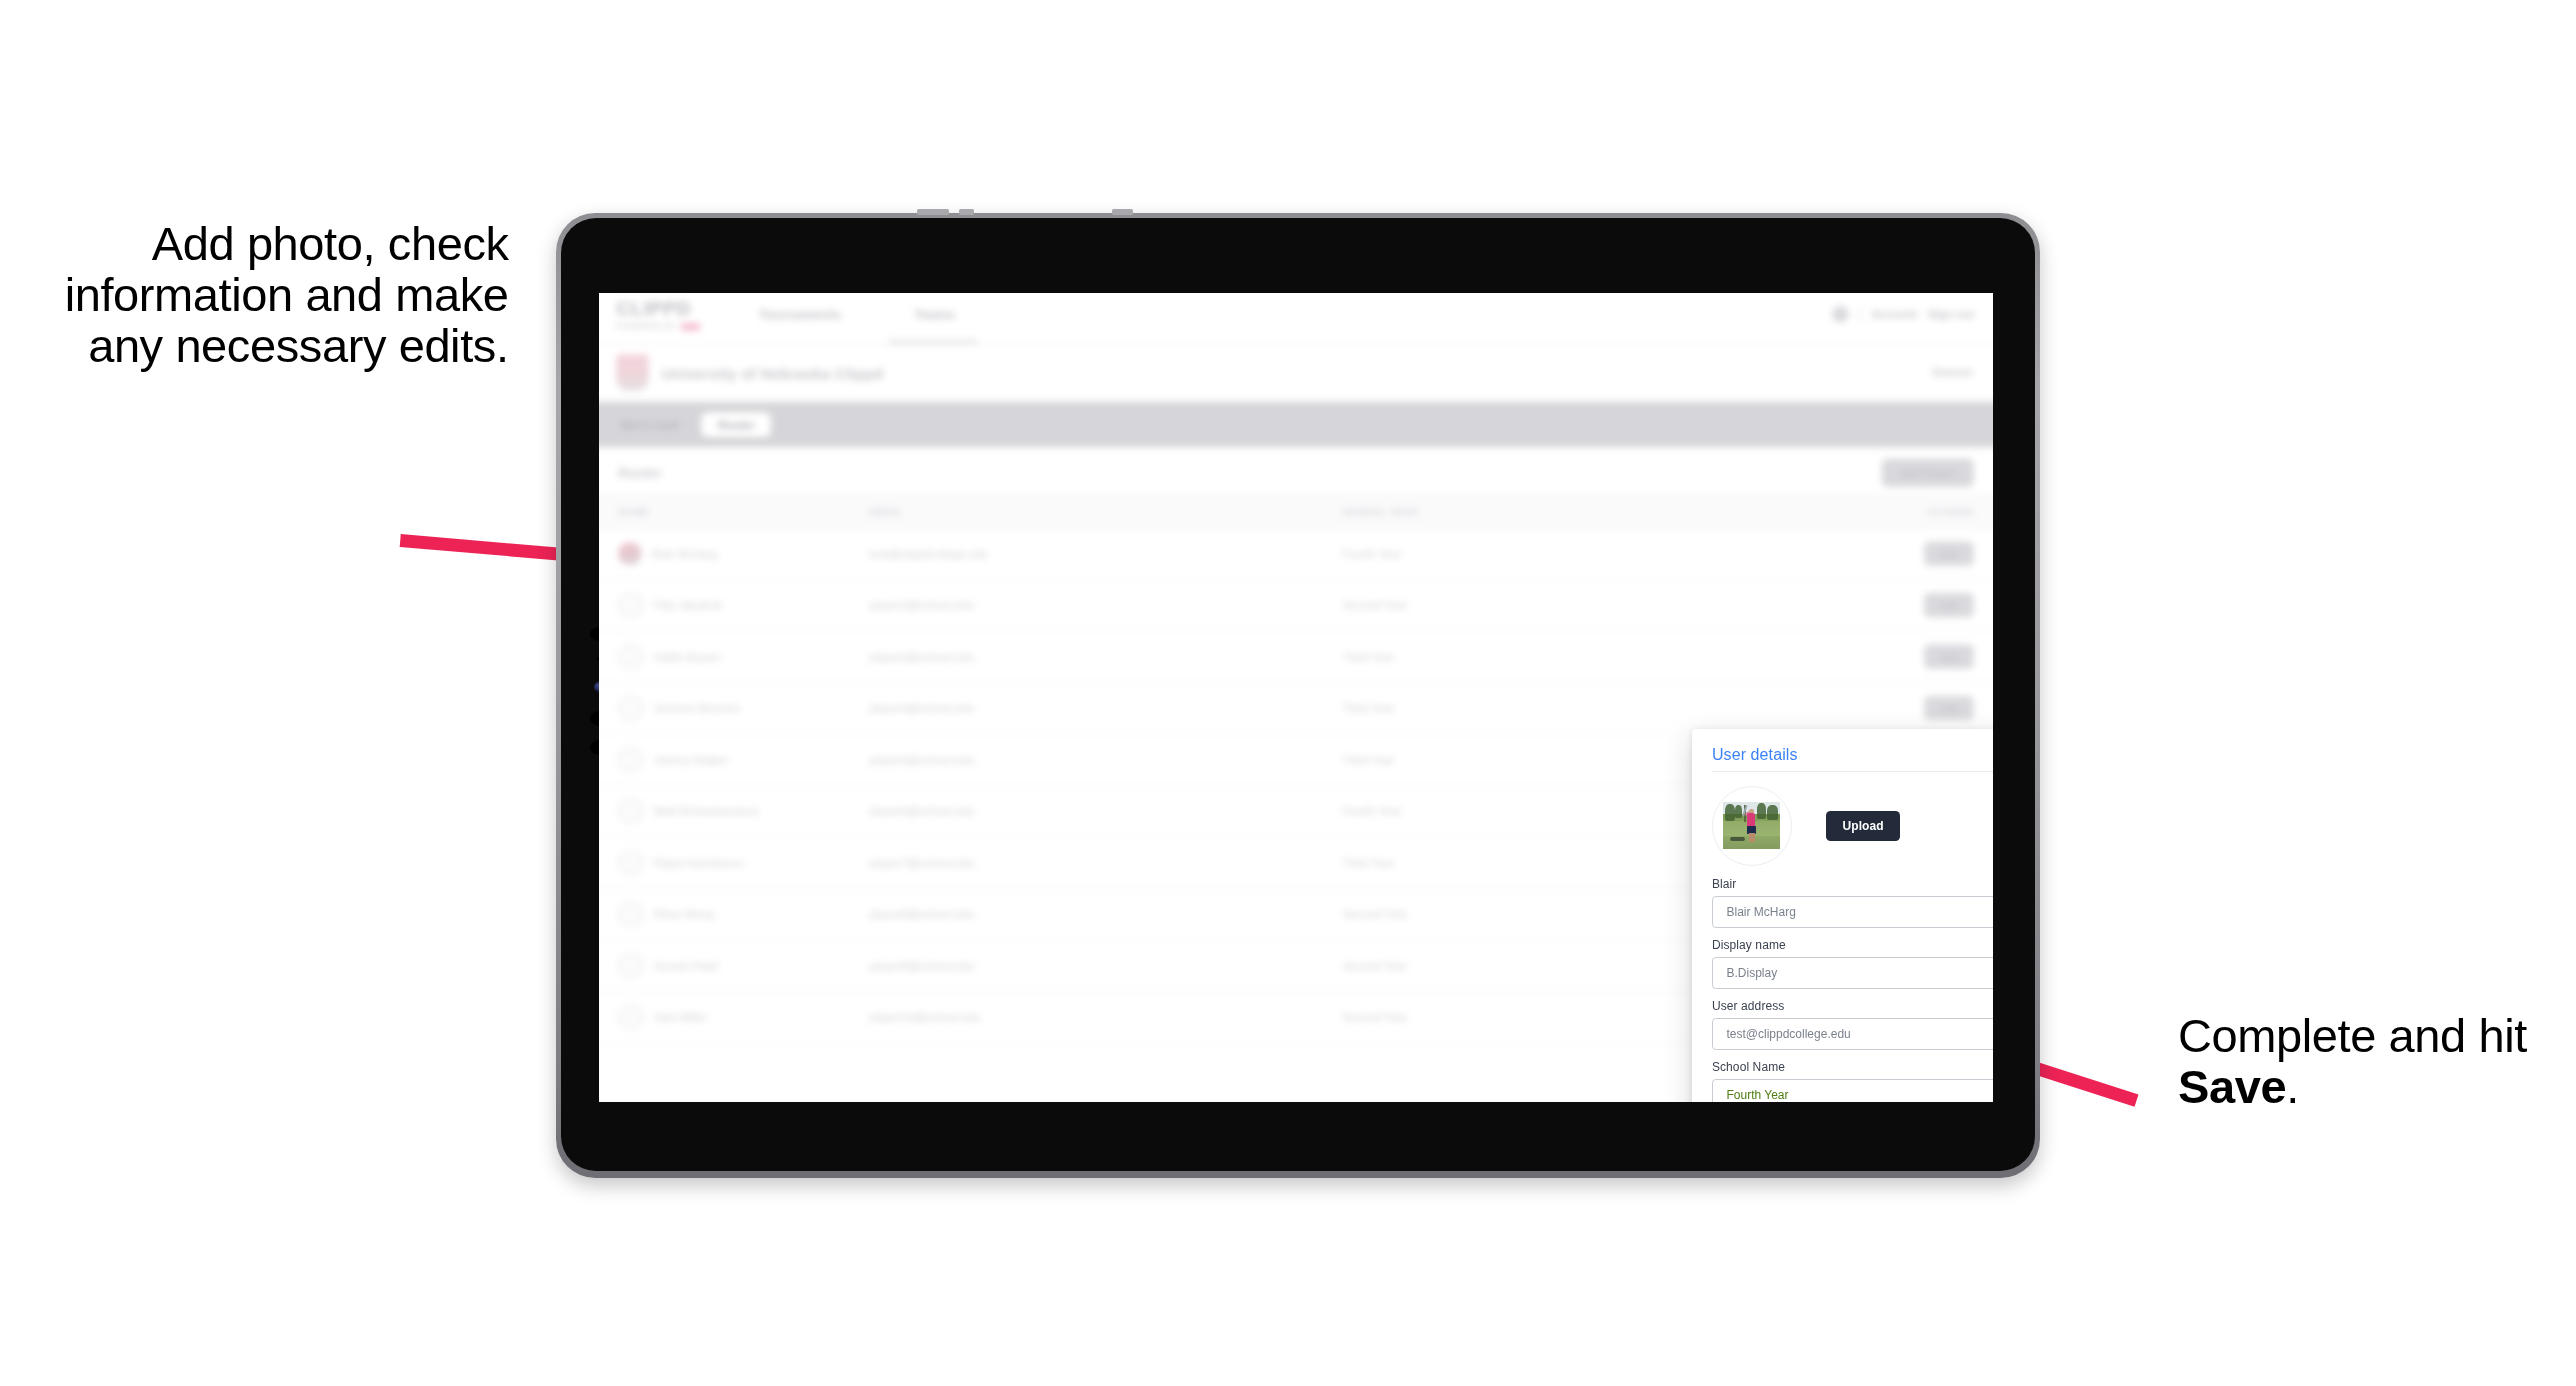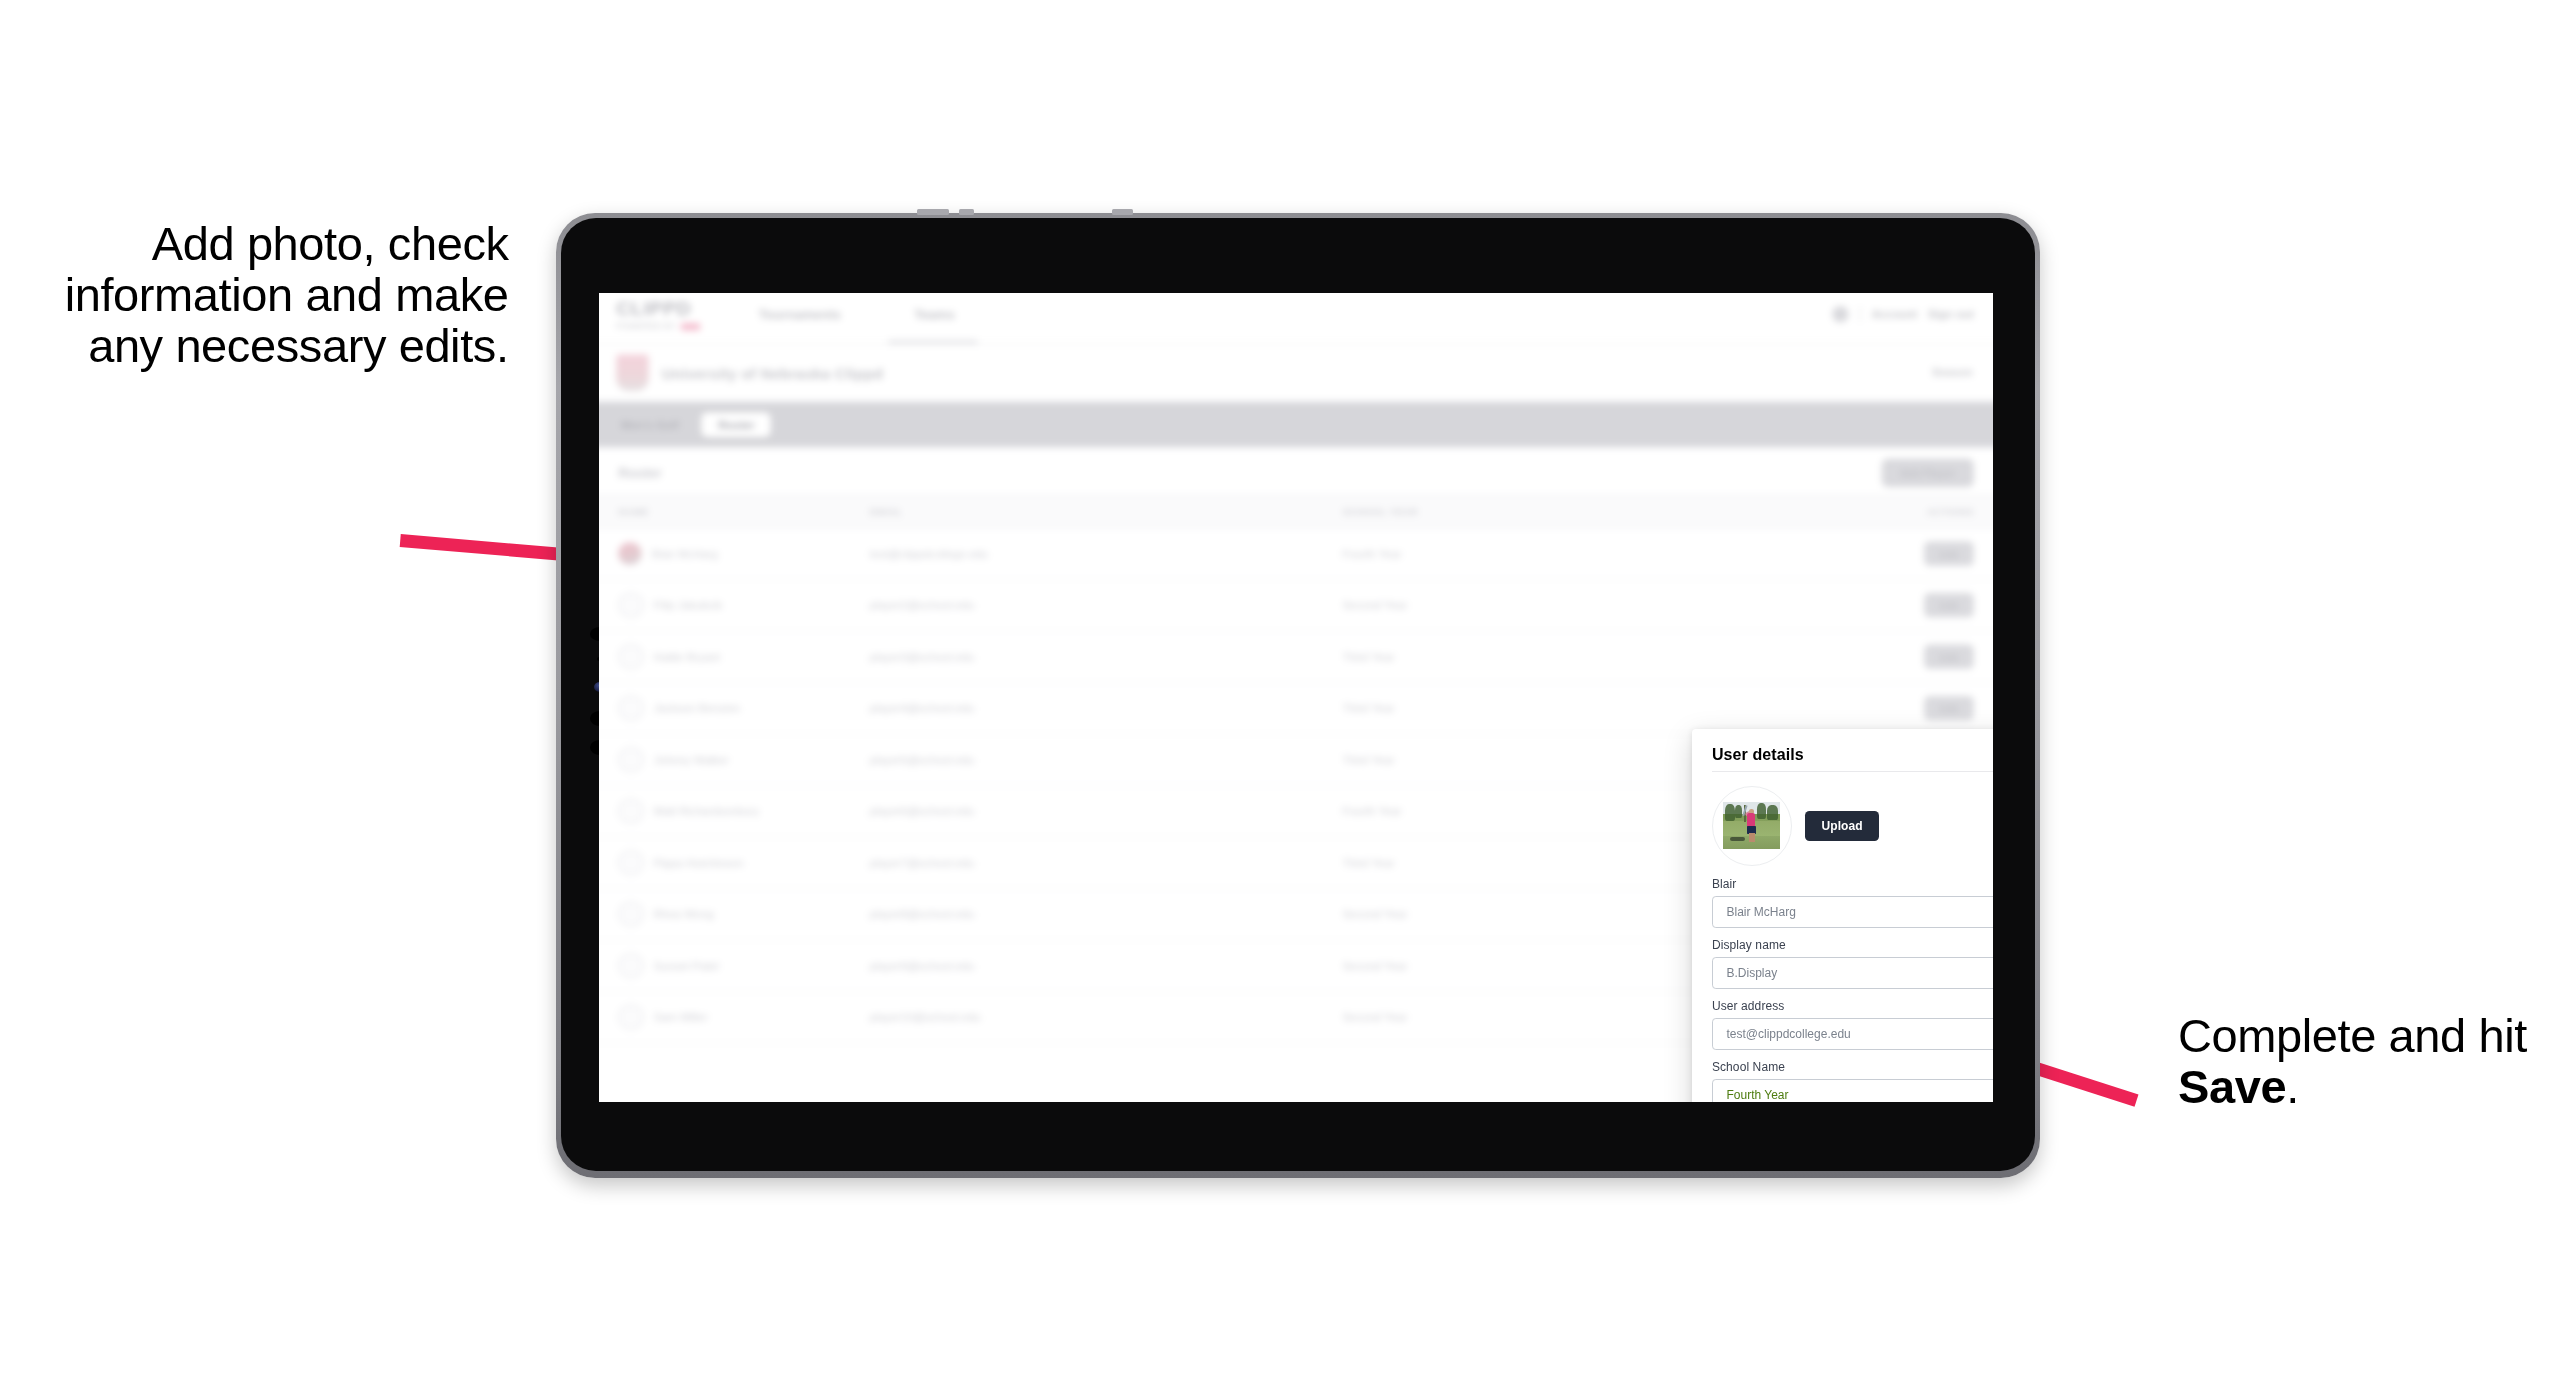--- a/index.html
+++ b/index.html
@@ -351,29 +351,29 @@
     box-sizing: border-box;
     z-index: 20;
   }
   #modal-head {
     position: relative;
     border-bottom: 0.8px solid #e9e9ec;
     padding-bottom: 6.8px;
   }
   #modal-title {
     font-size: 16px;
-    font-weight: 700;
-    color: #000000;
+    font-weight: 400;
+    color: #3b82f6;
     letter-spacing: 0.1px;
   }
 
   #avatar-row {
     display: flex;
     align-items: center;
-    gap: 13px;
+    gap: 34px;
     margin-top: 14.3px;
     margin-bottom: 10.6px;
   }
   #avatar-circle {
     width: 78px; height: 78px;
     border-radius: 50%;
     border: 1.1px solid #eceef0;
     display: flex;
     align-items: center;
     justify-content: center;

